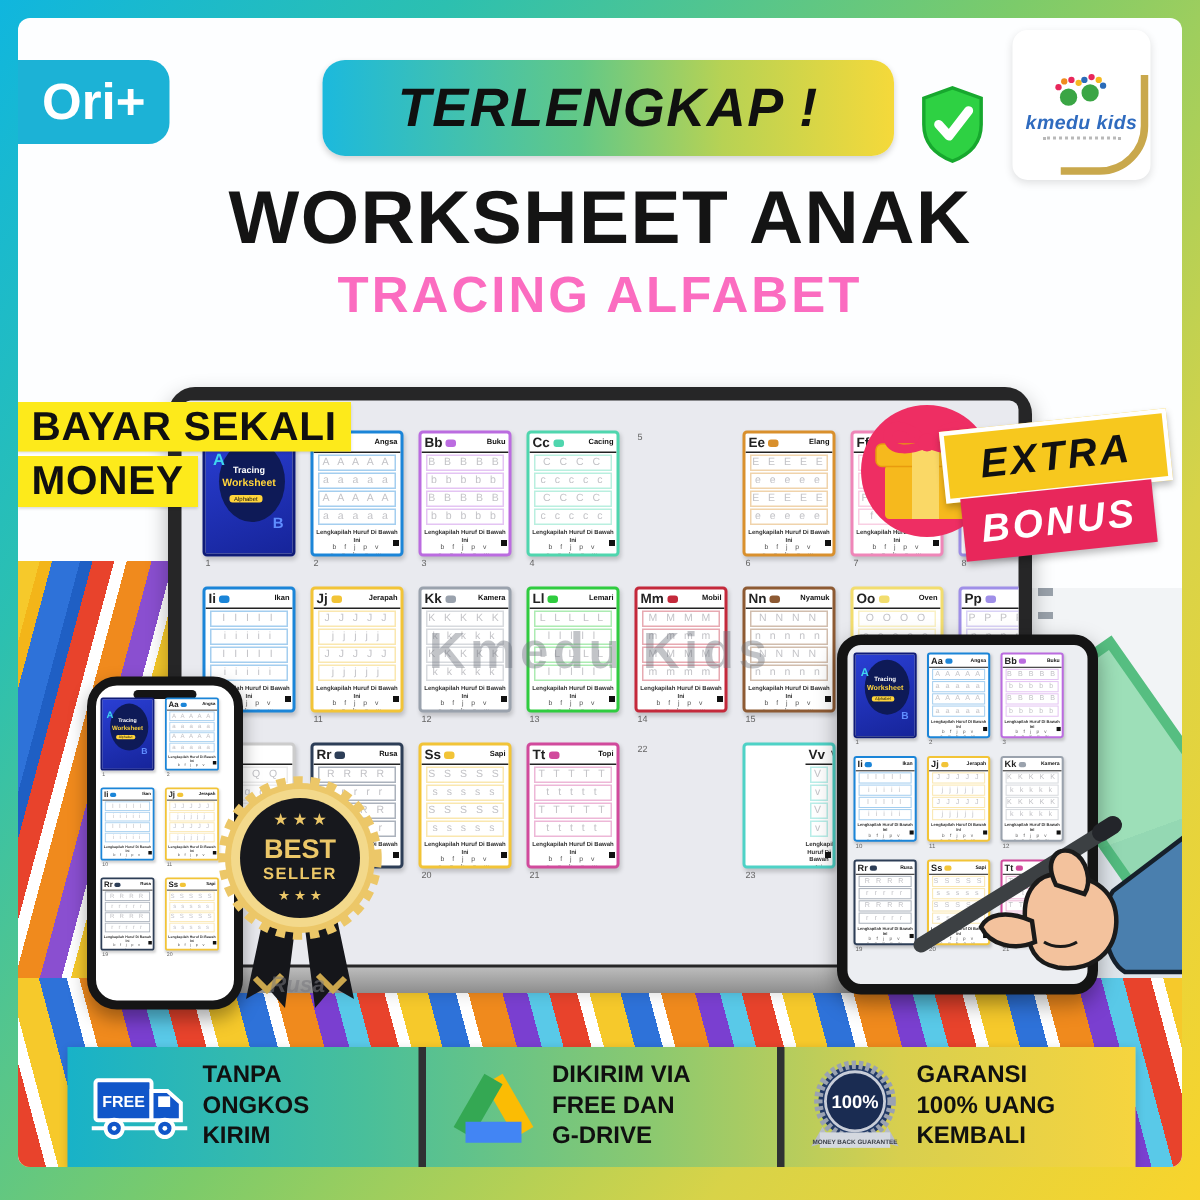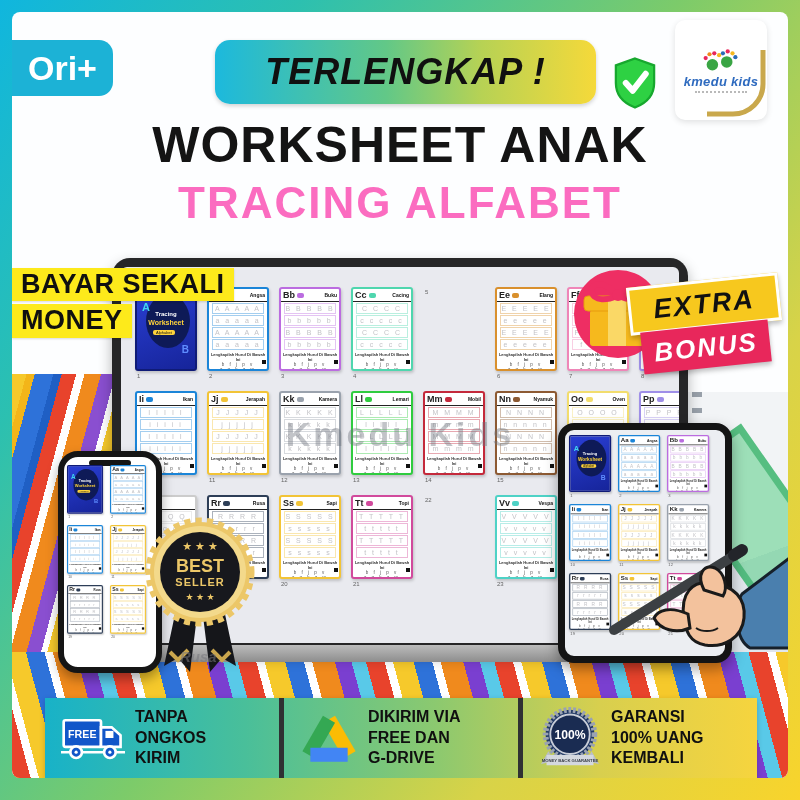--- a/index.html
+++ b/index.html
@@ -20,21 +20,21 @@
   .shield{position:absolute;left:600px;top:45px;width:46px;height:52px;z-index:9;}
   .brandcard{position:absolute;left:663px;top:8px;width:92px;height:100px;background:#fff;z-index:9;
     border-radius:10px;box-shadow:0 2px 6px rgba(0,0,0,.12);display:flex;flex-direction:column;
     align-items:center;justify-content:center;gap:1px;overflow:hidden;}
   .brandcard svg.arc{position:absolute;right:0;bottom:0;}
   .brandname{font-size:13px;font-weight:bold;font-style:italic;color:#2f6bbf;letter-spacing:.3px;}
   .brandline{width:52px;height:3px;border-top:2px dotted #b9b9b9;margin-top:1px;}
   .title{position:absolute;left:0;right:0;top:104px;text-align:center;z-index:8;
     font-size:50px;font-weight:900;color:#141414;letter-spacing:1px;}
   .subtitle{position:absolute;left:0;right:0;top:166px;text-align:center;z-index:8;
-    font-size:44px;font-weight:900;color:#fb6cc0;letter-spacing:2px;}
+    font-size:34px;font-weight:900;color:#fb6cc0;letter-spacing:2px;}
 
   
   .photo{position:absolute;z-index:1;}
   .photo-left{left:0;top:362px;width:102px;height:404px;
     background:repeating-linear-gradient(105deg,#f6c92b 0 14px,#f3b519 14px 22px,#2e72d9 22px 40px,#1f5fc4 40px 48px,#e8432c 48px 62px,#fff 62px 70px,#f08a1d 70px 86px,#8a4fd0 86px 100px,#fff 100px 106px);}
   .photo-right{left:676px;top:380px;width:100px;height:386px;overflow:hidden;
     background:linear-gradient(160deg,#f2f4f6 0 45%,#e0e6ec 45% 100%);}
   .photo-right:before{content:"";position:absolute;left:4px;top:0;width:10px;height:100%;
     background:repeating-linear-gradient(180deg,#99a1aa 0 5px,transparent 5px 16px);}
   .photo-right:after{content:"";position:absolute;right:-46px;top:80px;width:150px;height:74px;
@@ -567,21 +567,21 @@
                   <div class="ws-page">21</div>
                 </div>
               </div>
               <div class="slot">
                 <div class="cardwrap">
                   <div class="ws-page">22</div>
                 </div>
               </div>
               <div class="slot">
                 <div class="cardwrap">
-                  <div class="wscard" style="border-color: rgb(78, 210, 198);">
+                  <div class="wscard" style="border-color: rgb(78, 210, 198); padding-left: 40px;">
                     <div class="ws-head">
                       <div class="ws-letter">Vv</div>
                       <div class="ws-ic" style="background: rgb(78, 210, 198);"></div>
                       <div class="ws-name">Vespa</div>
                     </div>
                     <div class="ws-trace" style="border-color: rgba(78, 210, 198, 0.4);">V V V V V</div>
                     <div class="ws-trace" style="border-color: rgba(78, 210, 198, 0.4);">v v v v v</div>
                     <div class="ws-trace" style="border-color: rgba(78, 210, 198, 0.4);">V V V V V</div>
                     <div class="ws-trace" style="border-color: rgba(78, 210, 198, 0.4);">v v v v v</div>
                     <div class="ws-caption">Lengkapilah Huruf Di Bawah Ini</div>

